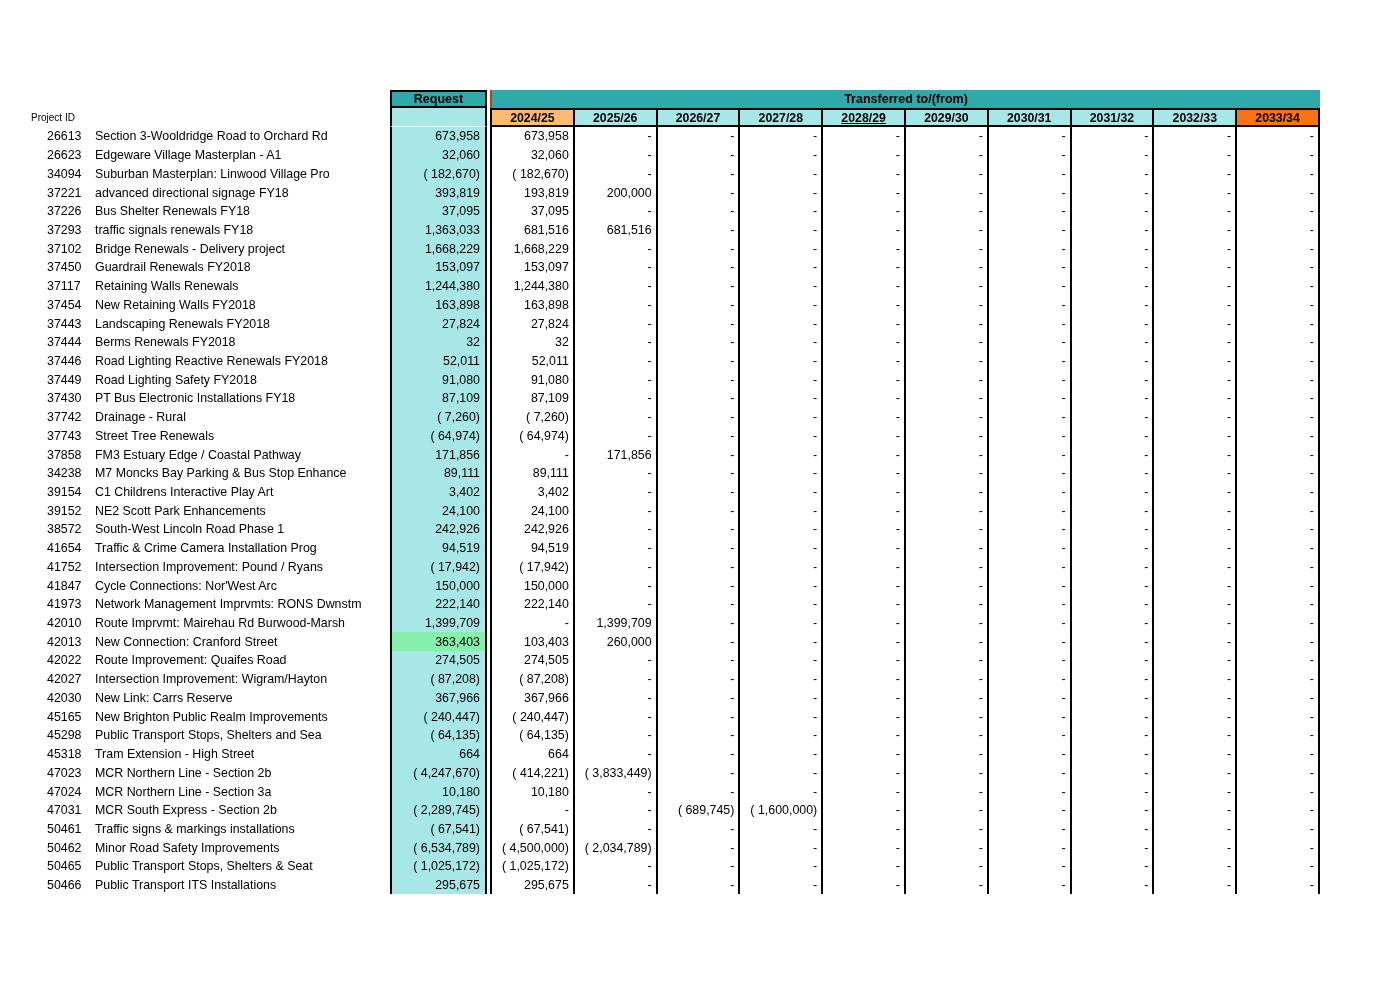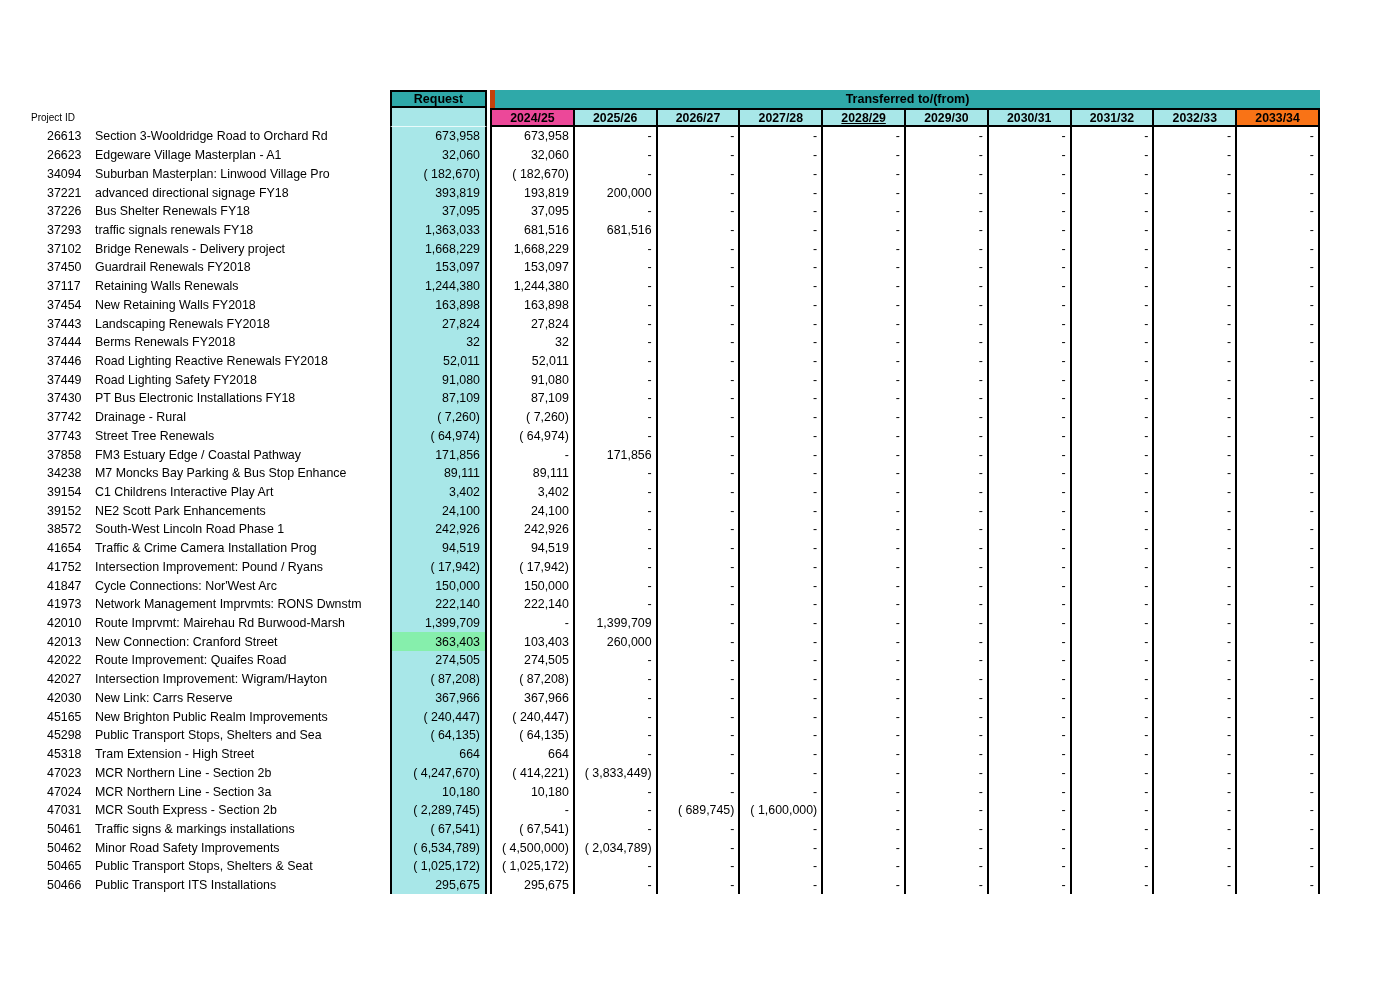--- a/index.html
+++ b/index.html
@@ -8,21 +8,21 @@
 
   
   .req-head{
     position:absolute;left:390px;top:90px;width:97px;height:18px;
     box-sizing:border-box;border:2px solid #000;
     display:flex;align-items:center;justify-content:center;
     font-size:12.5px;font-weight:bold;
   }
   .band{
     position:absolute;left:490px;top:90px;width:830px;height:18px;
-    box-sizing:border-box;border-left:5px solid #c2410c;
+    box-sizing:border-box;border-left:2px solid #c2410c;
     display:flex;align-items:center;justify-content:center;
     font-size:12.5px;font-weight:bold;
   }
 
   
   .pid-label{
     position:absolute;left:31px;top:108px;height:19px;line-height:19px;
     font-size:10px;
   }
   .req-sub{
@@ -64,21 +64,21 @@
 <div class="sheet">
   <div class="req-head" style="background: rgb(47, 169, 169);">
     <span>Request</span>
   </div>
   <div class="band" style="background: rgb(47, 169, 169);">
     <span>Transferred to/(from)</span>
   </div>
   <div class="pid-label">Project ID</div>
   <div class="req-sub" style="background: rgb(168, 231, 232);"></div>
   <div class="yhead-row" id="year-head">
-      <div class="yhead-cell" style="background: #ec4899;">2024/25</div>
+      <div class="yhead-cell" style="background: #fdba74;">2024/25</div>
       <div class="yhead-cell" style="background: rgb(168, 231, 232);">2025/26</div>
       <div class="yhead-cell" style="background: rgb(168, 231, 232);">2026/27</div>
       <div class="yhead-cell" style="background: rgb(168, 231, 232);">2027/28</div>
       <div class="yhead-cell" style="background: rgb(168, 231, 232); text-decoration: underline;">2028/29</div>
       <div class="yhead-cell" style="background: rgb(168, 231, 232);">2029/30</div>
       <div class="yhead-cell" style="background: rgb(168, 231, 232);">2030/31</div>
       <div class="yhead-cell" style="background: rgb(168, 231, 232);">2031/32</div>
       <div class="yhead-cell" style="background: rgb(168, 231, 232);">2032/33</div>
       <div class="yhead-cell" style="background: #f97316;">2033/34</div>
     </div>

